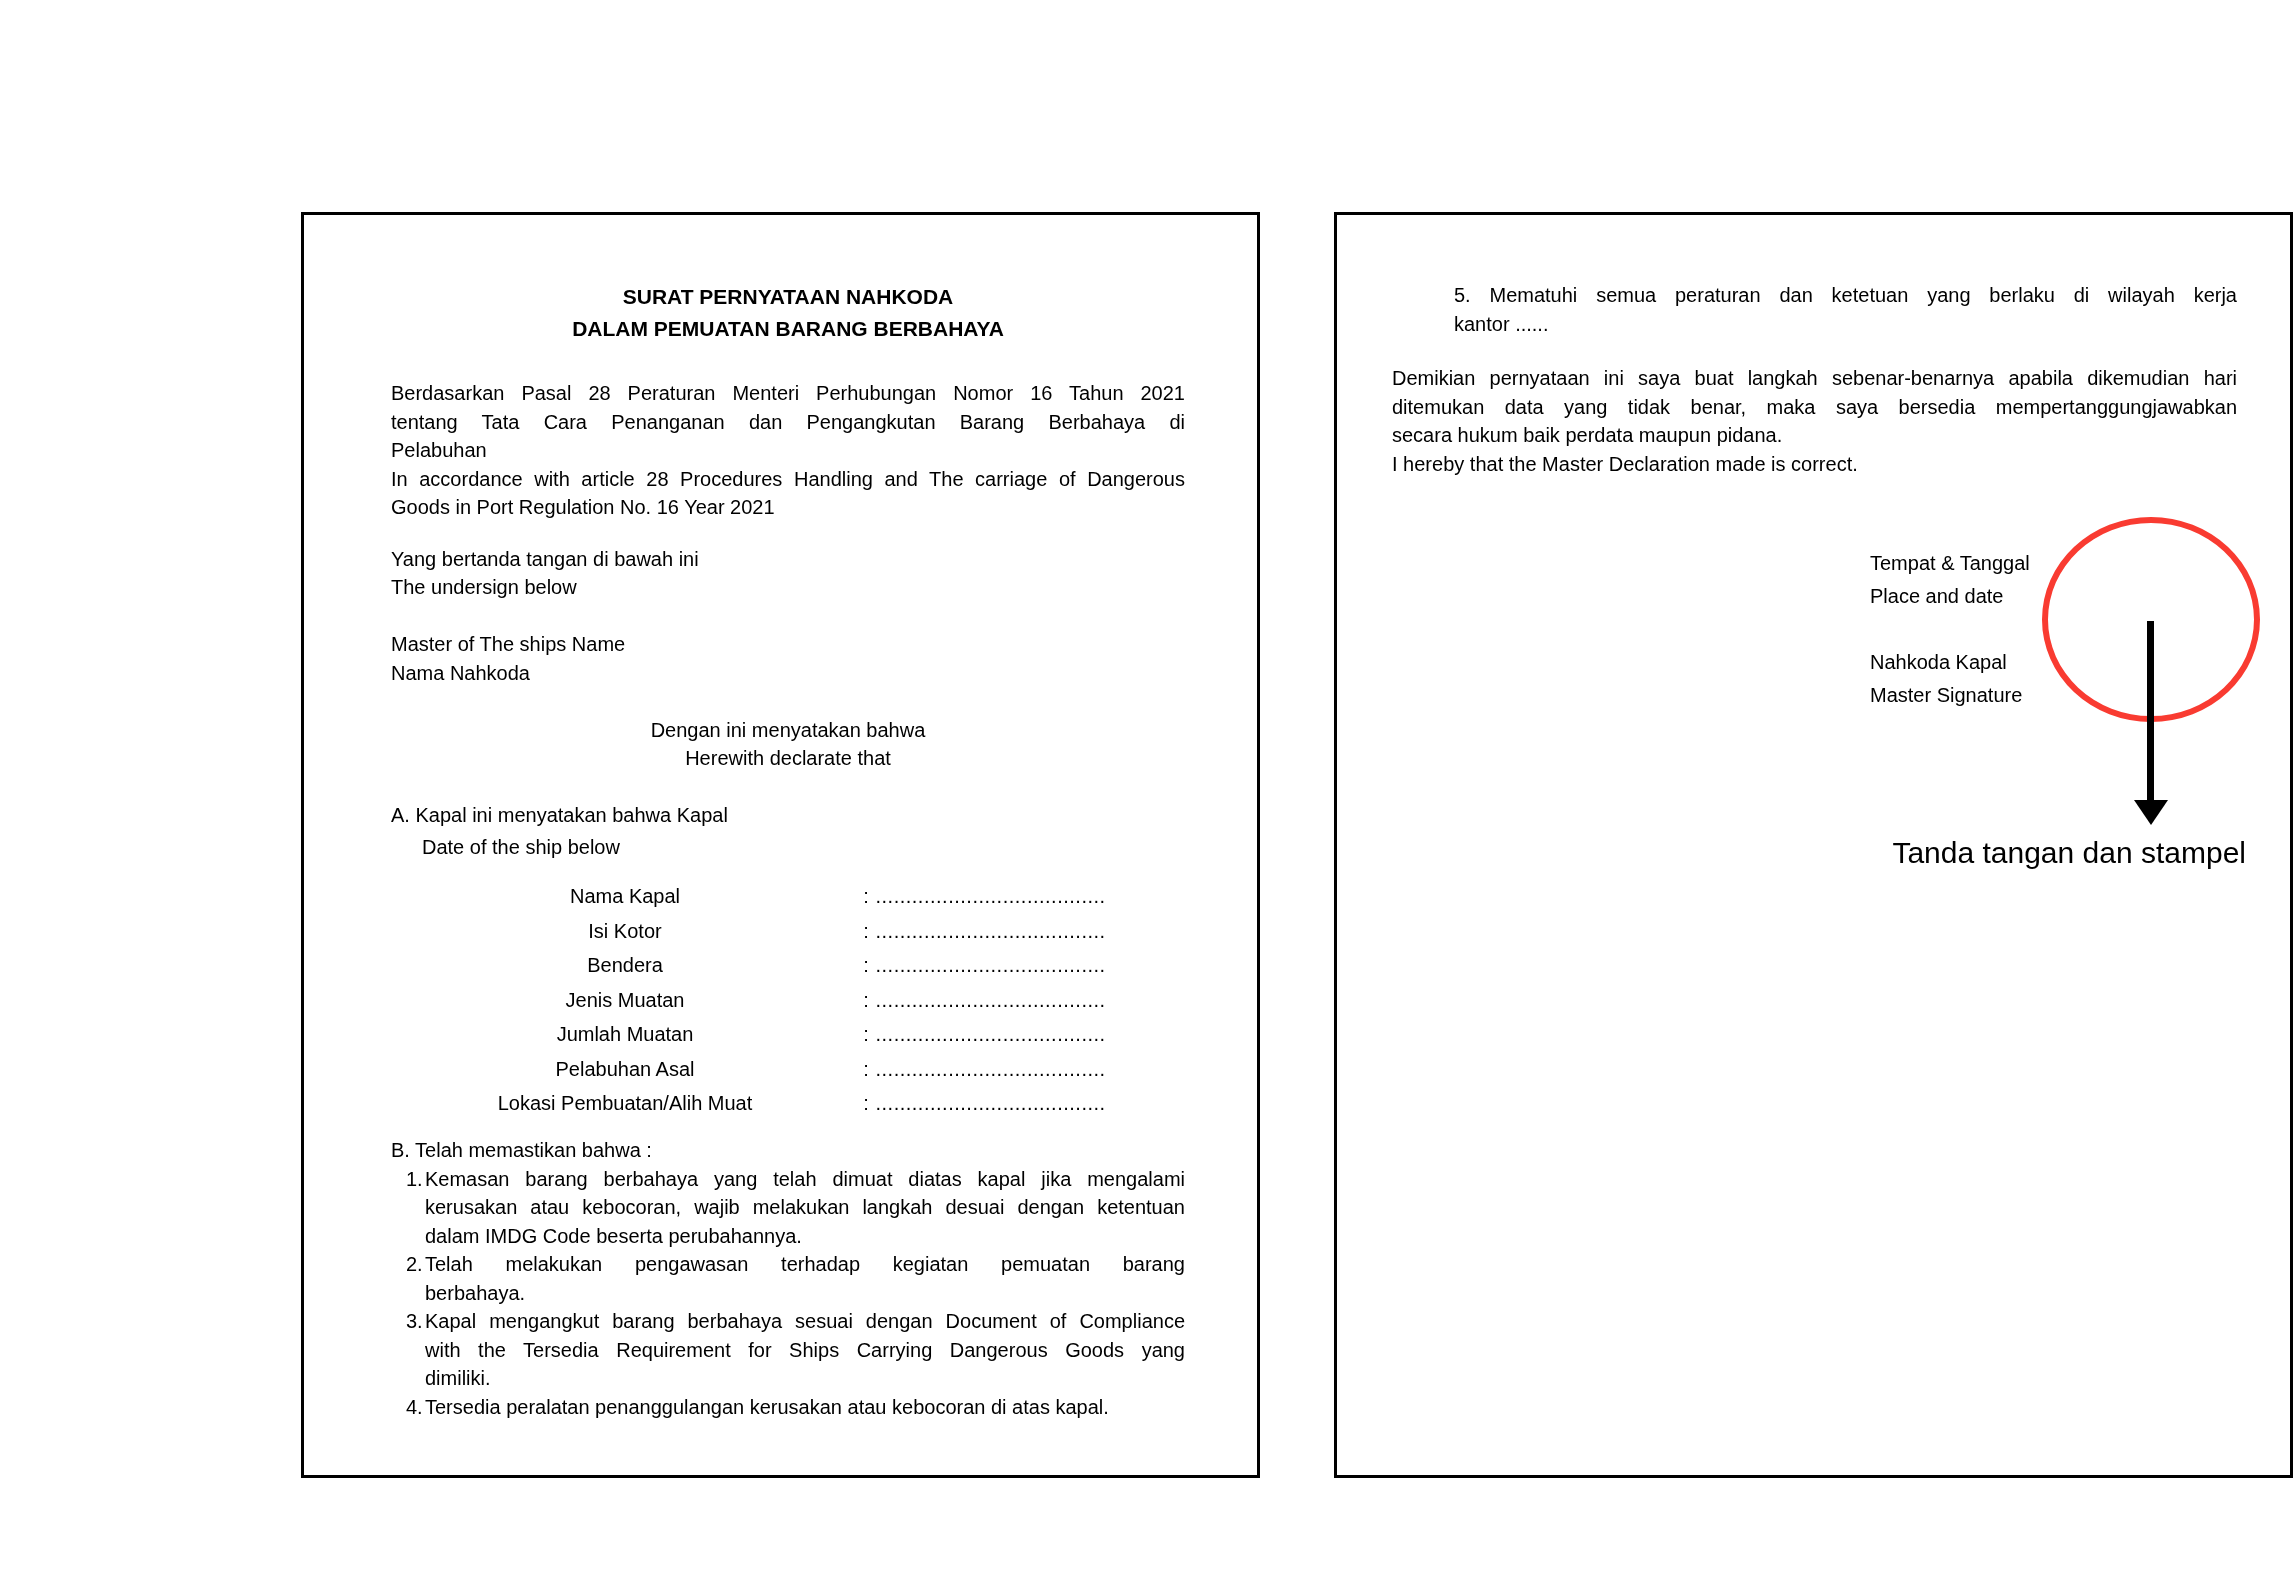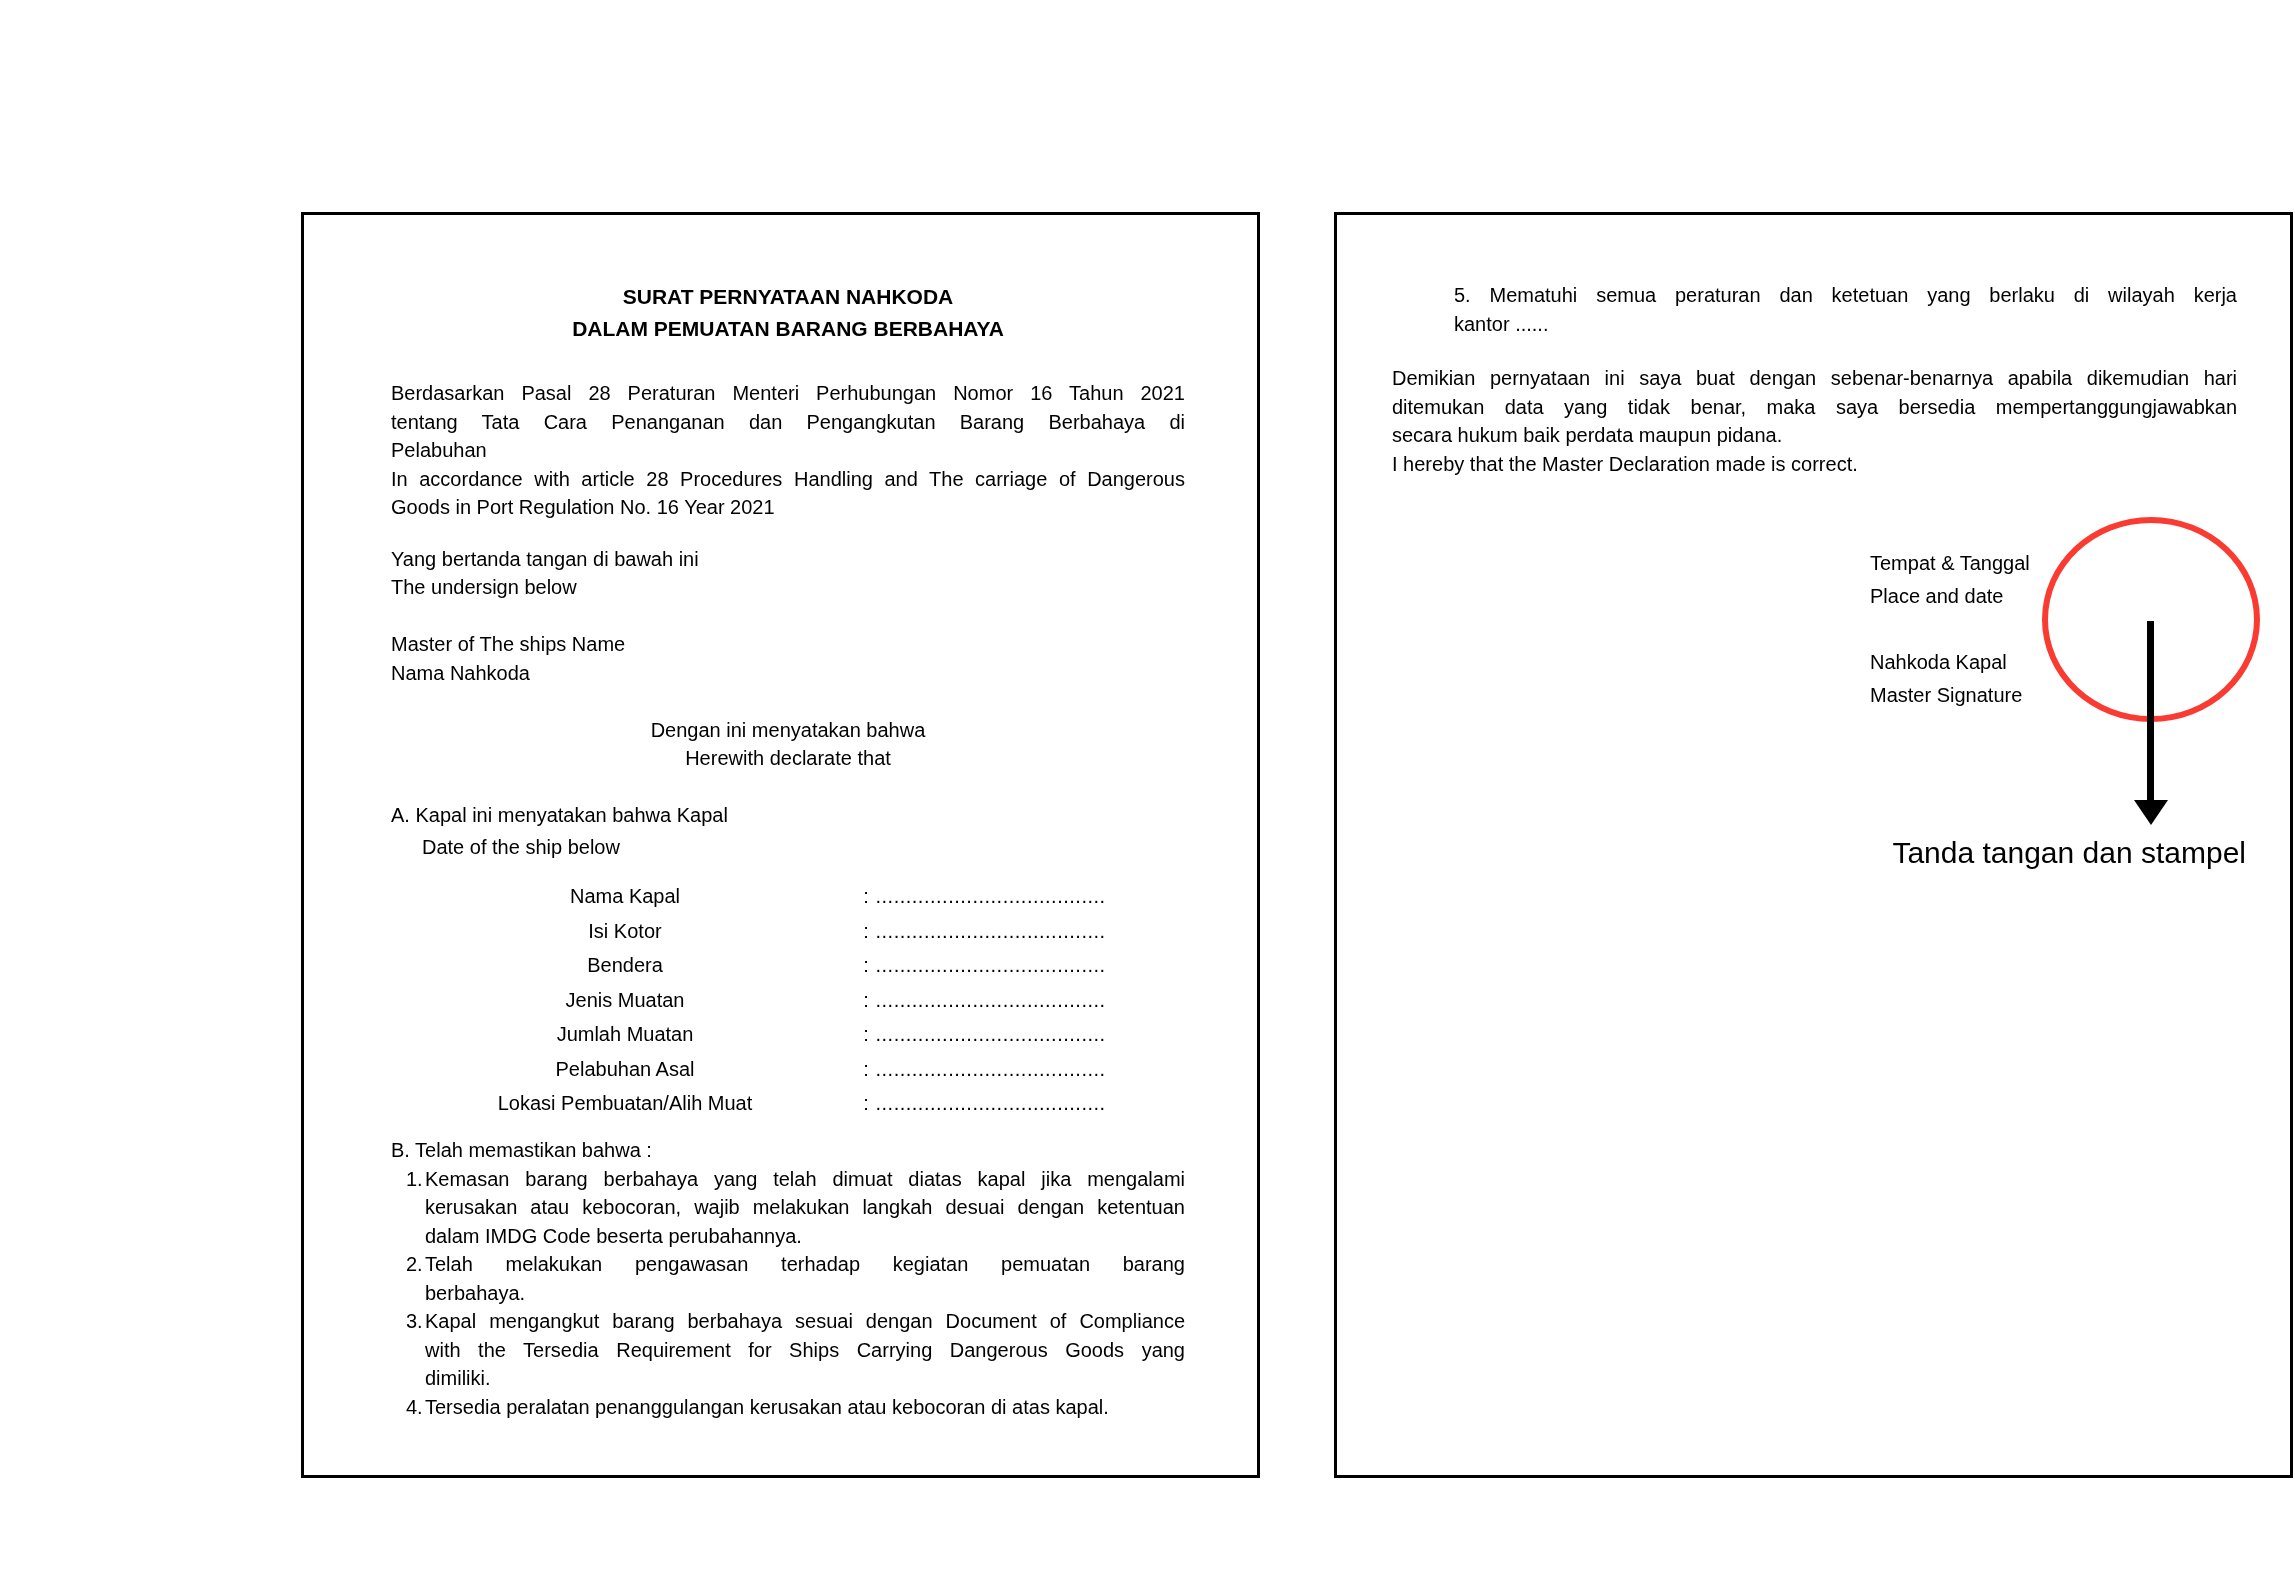--- a/index.html
+++ b/index.html
@@ -141,21 +141,21 @@
       </div>
   </div>
 </section>
 
 <section class="page" id="right-page">
   <div class="para" id="item5">
       <div class="ln j">5. Mematuhi semua peraturan dan ketetuan yang berlaku di wilayah kerja</div>
       <div class="ln">kantor ......</div>
     </div>
   <div class="para" id="closing">
-      <div class="ln j">Demikian pernyataan ini saya buat dengan sebenar-benarnya apabila dikemudian hari</div>
+      <div class="ln j">Demikian pernyataan ini saya buat langkah sebenar-benarnya apabila dikemudian hari</div>
       <div class="ln j">ditemukan data yang tidak benar, maka saya bersedia mempertanggungjawabkan</div>
       <div class="ln">secara hukum baik perdata maupun pidana.</div>
       <div class="ln">I hereby that the Master Declaration made is correct.</div>
     </div>
   <div id="signature-labels">
       <div class="ln">Tempat &amp; Tanggal</div>
       <div class="ln">Place and date</div>
       <div class="ln">&nbsp;</div>
       <div class="ln">Nahkoda Kapal</div>
       <div class="ln">Master Signature</div>

